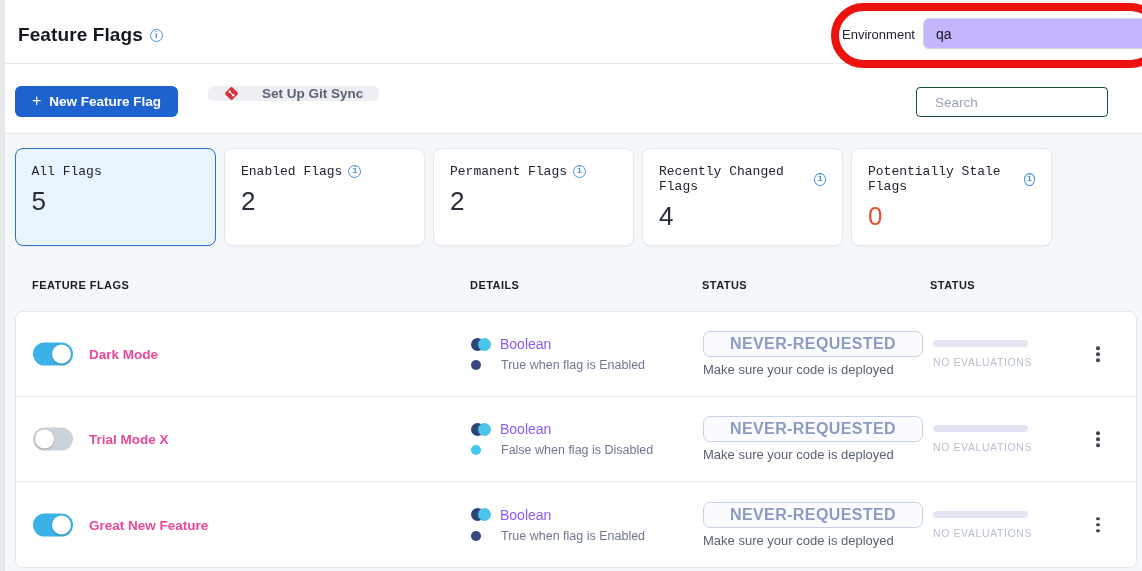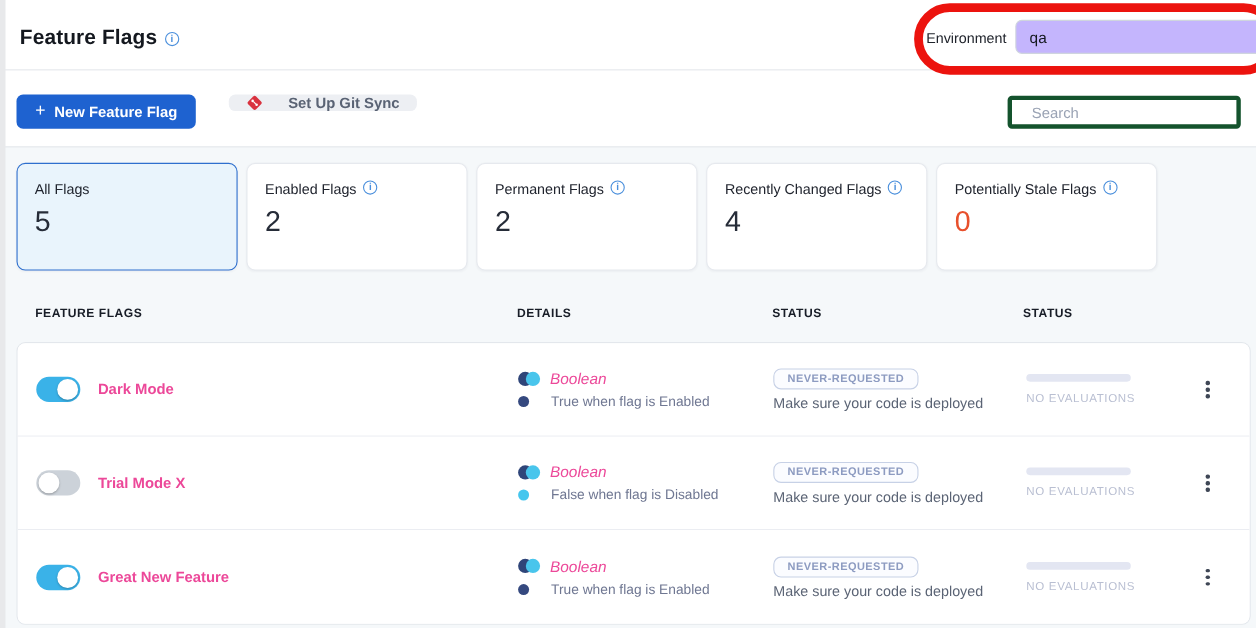--- a/index.html
+++ b/index.html
@@ -40,43 +40,43 @@
     display:flex; align-items:center; gap:8px; cursor:pointer;
   }
   .btn-new .plus { font-size:16px; font-weight:400; line-height:1; margin-top:-1px; }
   .btn-git {
     position:absolute; left:208px; top:86px; height:15px; padding:0 16px;
     background:#edeff3; color:#5a6374; border:none; border-radius:6px;
     font-family:inherit; font-size:13.5px; font-weight:700;
     display:flex; align-items:center; gap:23px; cursor:pointer;
   }
   .search-box {
-    position:absolute; left:916px; top:87px; width:212px; height:30px;
-    background:#fff; border:4px solid #14532d; border-radius:4px;
+    position:absolute; left:916px; top:87px; width:192px; height:30px;
+    background:#fff; border:1px solid #14532d; border-radius:4px;
     display:flex; align-items:center; gap:8px; padding:0 10px;
   }
   .search-box input {
     border:none; outline:none; flex:1; font-family:inherit;
     font-size:13.5px; color:#333a44; background:transparent;
   }
   .search-box input::placeholder { color:#9aa3b4; }
 
   
   .section {
     position:absolute; left:0; top:133px; width:1142px; height:438px;
     background:#f5f8fa; border-top:1px solid #e4e7eb;
   }
   .cards { position:absolute; left:15px; top:14px; display:flex; gap:8px; }
   .stat-card {
     width:201px; height:98px; background:#fff;
     border:1px solid #e6e9ee; border-radius:8px; padding:15px 16px;
     box-shadow:0 1px 2px rgba(16,24,40,.04); cursor:pointer;
   }
   .stat-card.active { background:#e9f4fc; border:1.5px solid #2e6fce; padding:14.5px 15.5px; }
-  .stat-card .lbl-row { display:flex; gap:6px; }
+  .stat-card .lbl-row { display:flex; align-items:center; gap:6px;font-family:Liberation Mono, monospace; }
   .stat-card .lbl { font-size:13px; color:#20242e; }
   .stat-card .num { margin-top:7px; font-size:26px; color:#262c38; }
 
   .col-header {
     position:absolute; top:145px; font-size:11px; font-weight:700;
     color:#181d27; letter-spacing:.45px;
   }
 
   .flag-table {
     position:absolute; left:15px; top:177px; width:1122px;
@@ -102,30 +102,30 @@
     position:absolute; left:73px; top:50%; transform:translateY(-50%);
     font-size:13.5px; font-weight:700; color:#ec4899;
   }
 
   .details { position:absolute; left:455px; top:50%; transform:translateY(-50%); }
   .type-line { display:flex; align-items:center; gap:9px; }
   .bool-icon { position:relative; width:20px; height:13px; }
   .bool-icon i { position:absolute; top:0; width:13px; height:13px; border-radius:50%; }
   .bool-icon .c1 { left:0; background:#2f4579; }
   .bool-icon .c2 { left:7px; background:#49c5ec; }
-  .type-line .type-txt { font-size:14px; color:#ec4899;font-style:italic; }
+  .type-line .type-txt { font-size:14px; color:#8b5cf6; }
   .value-line { display:flex; align-items:center; gap:20px; margin-top:6px; }
   .value-dot { width:10px; height:10px; border-radius:50%; flex:none; }
   .value-line .value-txt { font-size:12.5px; color:#6f7792; }
 
   .status { position:absolute; left:687px; top:50%; transform:translateY(-50%); }
   .badge {
-    display:inline-block; padding:3px 12px; background:#fbfcff;
+    display:inline-block; padding:3px 26px; background:#fbfcff;
     border:1px solid #c7d1e6; border-radius:7px;
-    font-size:10px; font-weight:700; letter-spacing:.4px; color:#8d9bc1;
+    font-size:16px; font-weight:700; letter-spacing:.4px; color:#8d9bc1;
   }
   .status-txt { margin-top:5px; font-size:13px; color:#5a6374; }
 
   .results { position:absolute; left:917px; top:50%; transform:translateY(-50%); }
   .bar { width:95px; height:7px; background:#e3e6f2; border-radius:3.5px; }
   .results-txt { margin-top:9px; font-size:10.5px; letter-spacing:.6px; color:#b9bfd2; }
 
   .kebab {
     position:absolute; left:1072px; top:50%; transform:translateY(-50%);
     display:flex; flex-direction:column; gap:2.5px; padding:6px 8px; cursor:pointer;

